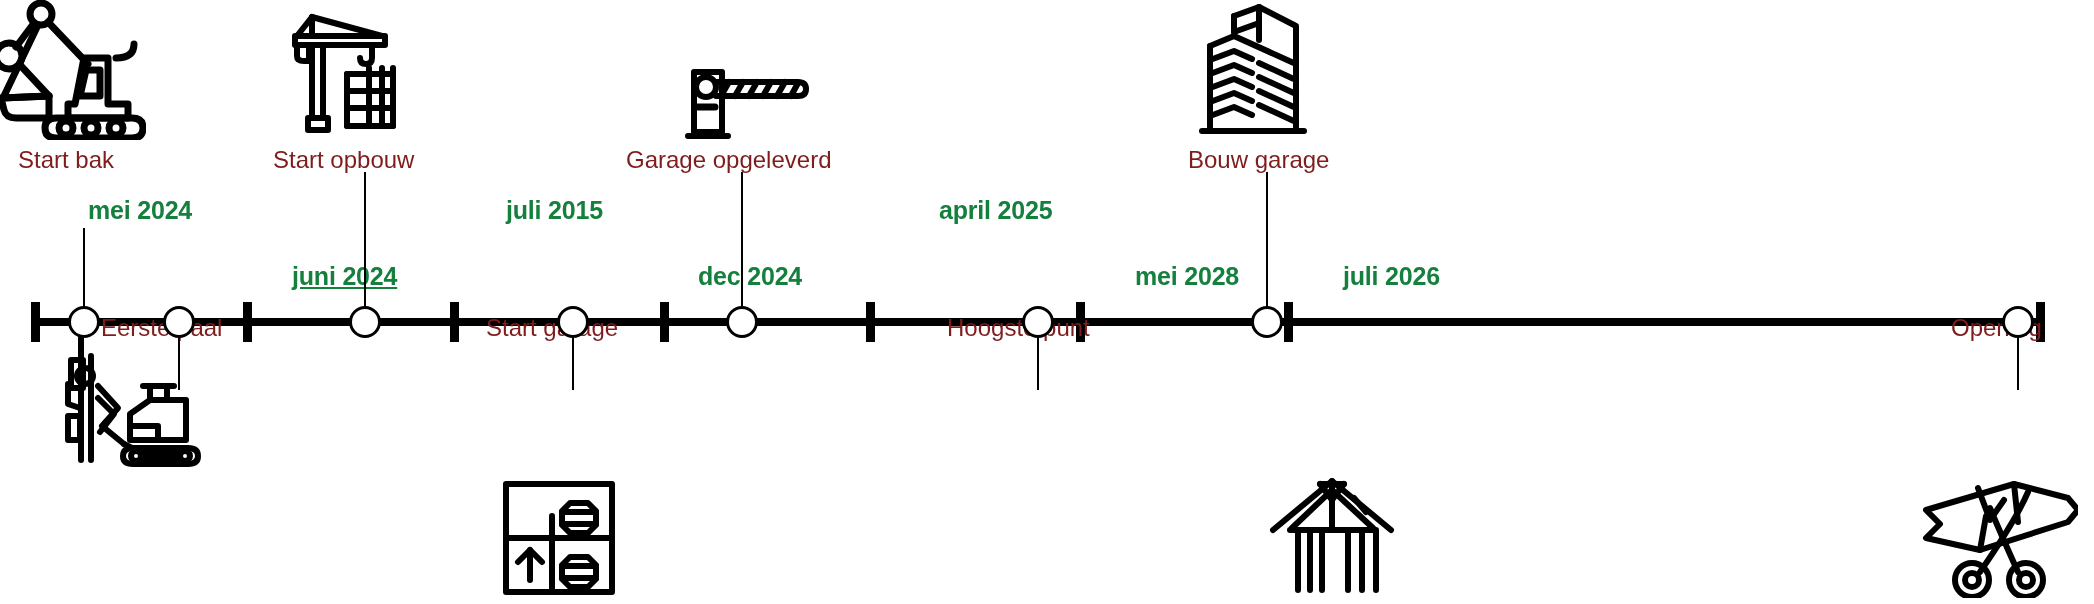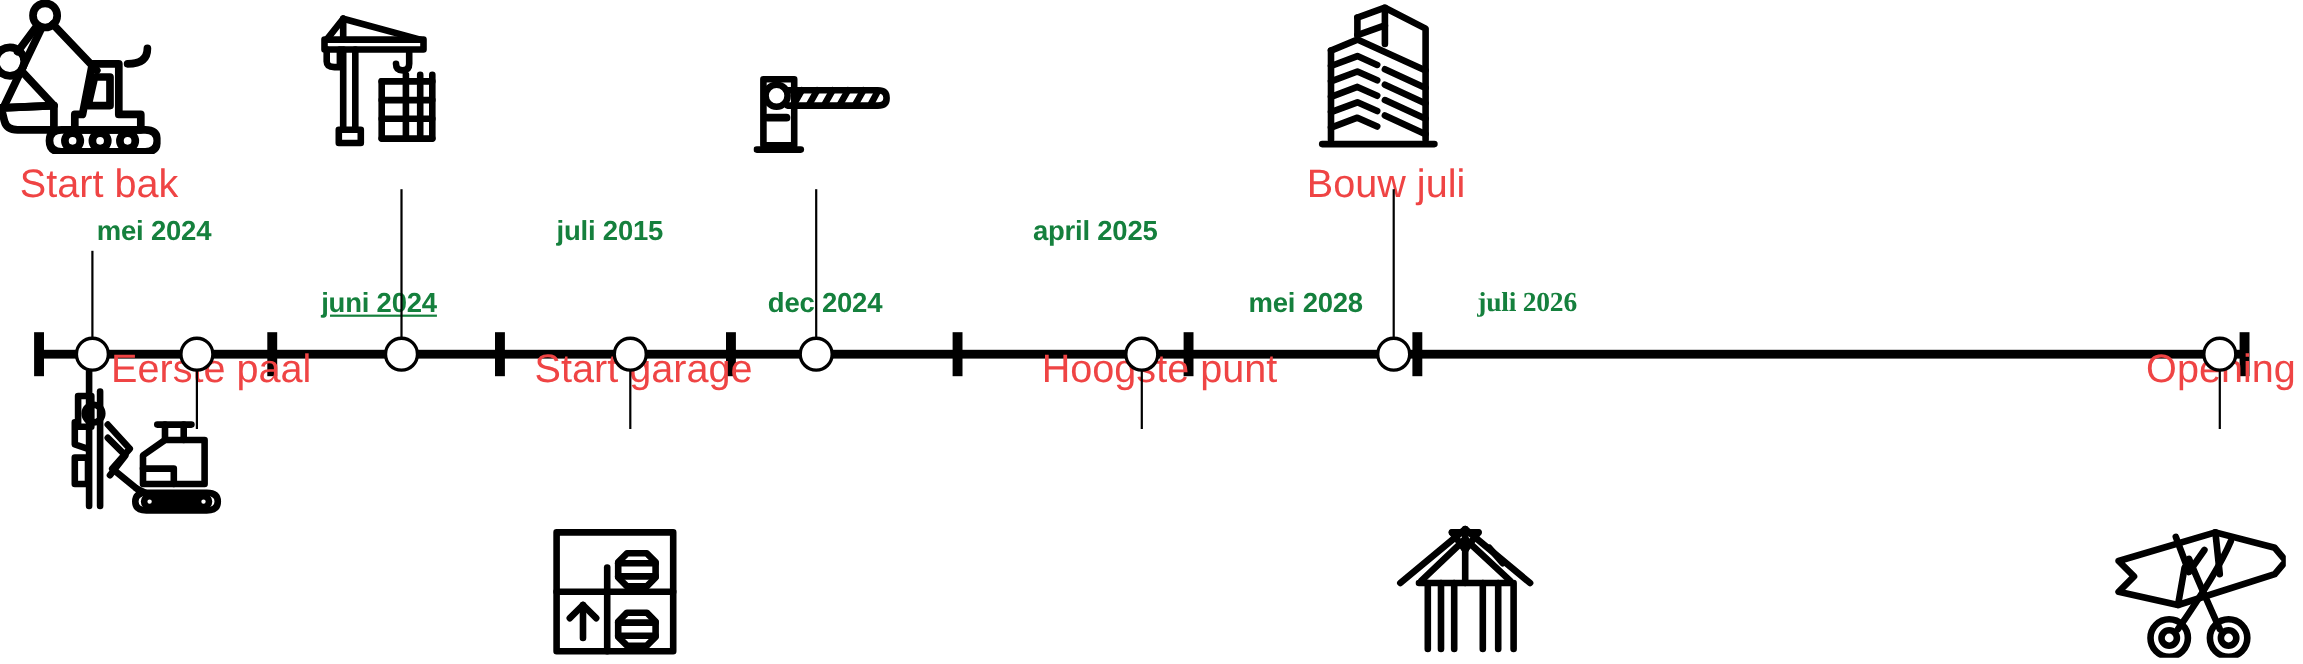--- a/index.html
+++ b/index.html
@@ -28,21 +28,21 @@
     z-index:3;
   }
   .stem{position:absolute;width:2px;background:#000;z-index:2;}
 
   
   .date{
     position:absolute;font-weight:bold;font-size:25px;color:#15803d;
     white-space:nowrap;letter-spacing:-0.2px;
   }
   .milestone{
-    position:absolute;font-size:36px;color:#ef4444;white-space:nowrap;
+    position:absolute;font-size:24px;color:#7f1d1d;white-space:nowrap;
     font-weight:400;
   }
 
   
   .icon{position:absolute;}
   .icon svg{display:block;}
 </style>
 </head>
 <body>
 
@@ -77,24 +77,26 @@
   <div class="node" style="left:1022px;"></div>
   <div class="node" style="left:1251px;"></div>
   <div class="node" style="left:2002px;"></div>
 
   <div class="date" style="left:88px;top:196px;">mei 2024</div>
   <div class="date" style="left:292px;top:262px;text-decoration:underline;">juni 2024</div>
   <div class="date" style="left:506px;top:196px;">juli 2015</div>
   <div class="date" style="left:698px;top:262px;">dec 2024</div>
   <div class="date" style="left:921px;top:196px;margin-left:18px;">april 2025</div>
   <div class="date" style="left:1135px;top:262px;">mei 2028</div>
-  <div class="date" style="left:1343px;top:262px;font-family:Liberation Serif, serif;">juli 2026</div>
+  <div class="date" style="left:1343px;top:262px;">juli 2026</div>
 
   <div class="milestone" style="left:18px;top:146px;">Start bak</div>
-  <div class="milestone" style="left:1188px;top:146px;">Bouw juli</div>
+  <div class="milestone" style="left:273px;top:146px;">Start opbouw</div>
+  <div class="milestone" style="left:626px;top:146px;">Garage opgeleverd</div>
+  <div class="milestone" style="left:1188px;top:146px;">Bouw garage</div>
   <div class="milestone" style="left:101px;top:314px;">Eerste paal</div>
   <div class="milestone" style="left:486px;top:314px;">Start garage</div>
   <div class="milestone" style="left:947px;top:314px;">Hoogste punt</div>
   <div class="milestone" style="left:1951px;top:314px;">Opening</div>
 
   <div class="icon" style="left:-4px;top:0px;">
     <svg width="150" height="140" viewBox="0 0 150 140" fill="none" stroke="#000" stroke-width="7" stroke-linecap="round" stroke-linejoin="round">
       <circle cx="45" cy="14" r="11"></circle>
       <circle cx="13" cy="56" r="13"></circle>
       <path d="M38 23 L20 47"></path>

